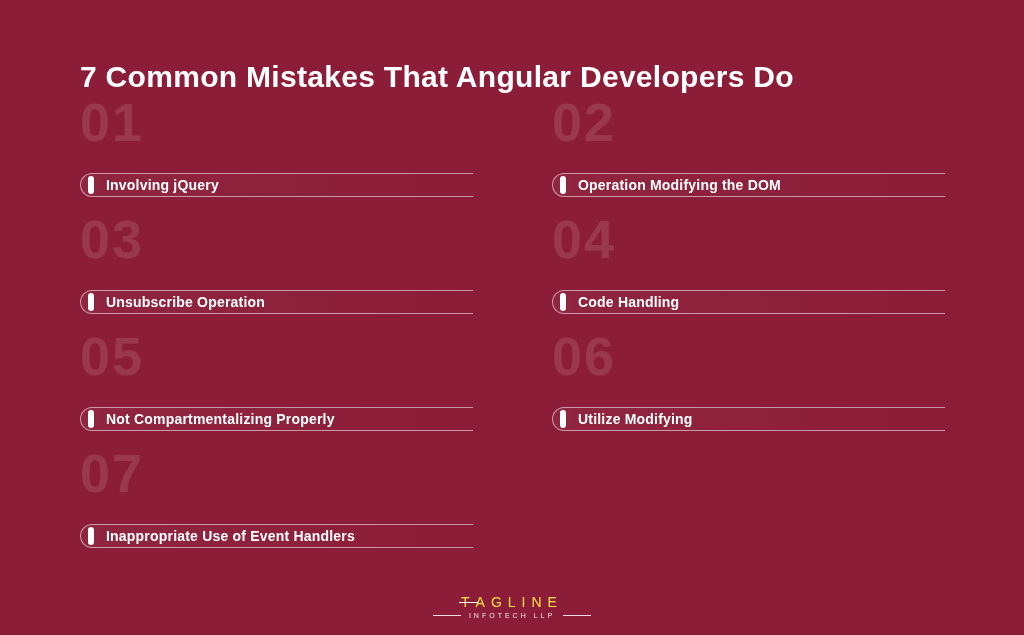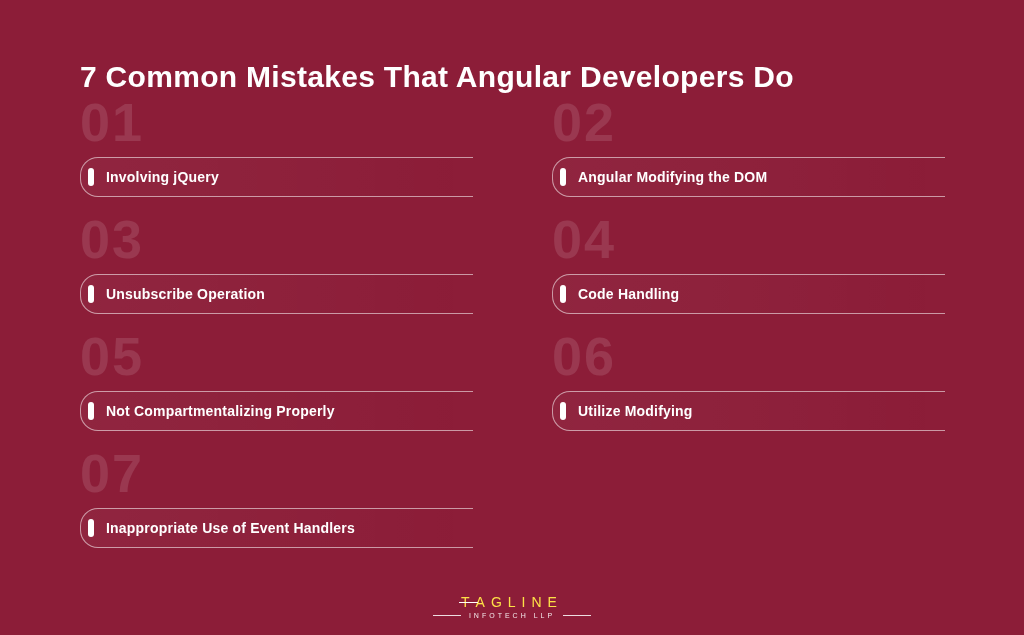--- a/index.html
+++ b/index.html
@@ -50,21 +50,21 @@
       color: rgba(255, 255, 255, 0.12);
       line-height: 1;
       letter-spacing: 2px;
     }
 
     .pill {
       position: absolute;
       bottom: 0;
       left: 0;
       right: 0;
-      height: 40px;
+      height: 24px;
       display: flex;
       align-items: center;
       padding-left: 26px;
     }
 
     .pill::before {
       content: "";
       position: absolute;
       left: 0;
       top: 0;
@@ -159,21 +159,21 @@
       <div class="pill">
         <span class="marker"></span>
         <span class="label">Involving jQuery</span>
       </div>
     </div>
 
     <div class="item">
       <div class="big-number">02</div>
       <div class="pill">
         <span class="marker"></span>
-        <span class="label">Angular Modifying the DOM</span>
+        <span class="label">Operation Modifying the DOM</span>
       </div>
     </div>
 
     <div class="item">
       <div class="big-number">03</div>
       <div class="pill">
         <span class="marker"></span>
         <span class="label">Unsubscribe Operation</span>
       </div>
     </div>

